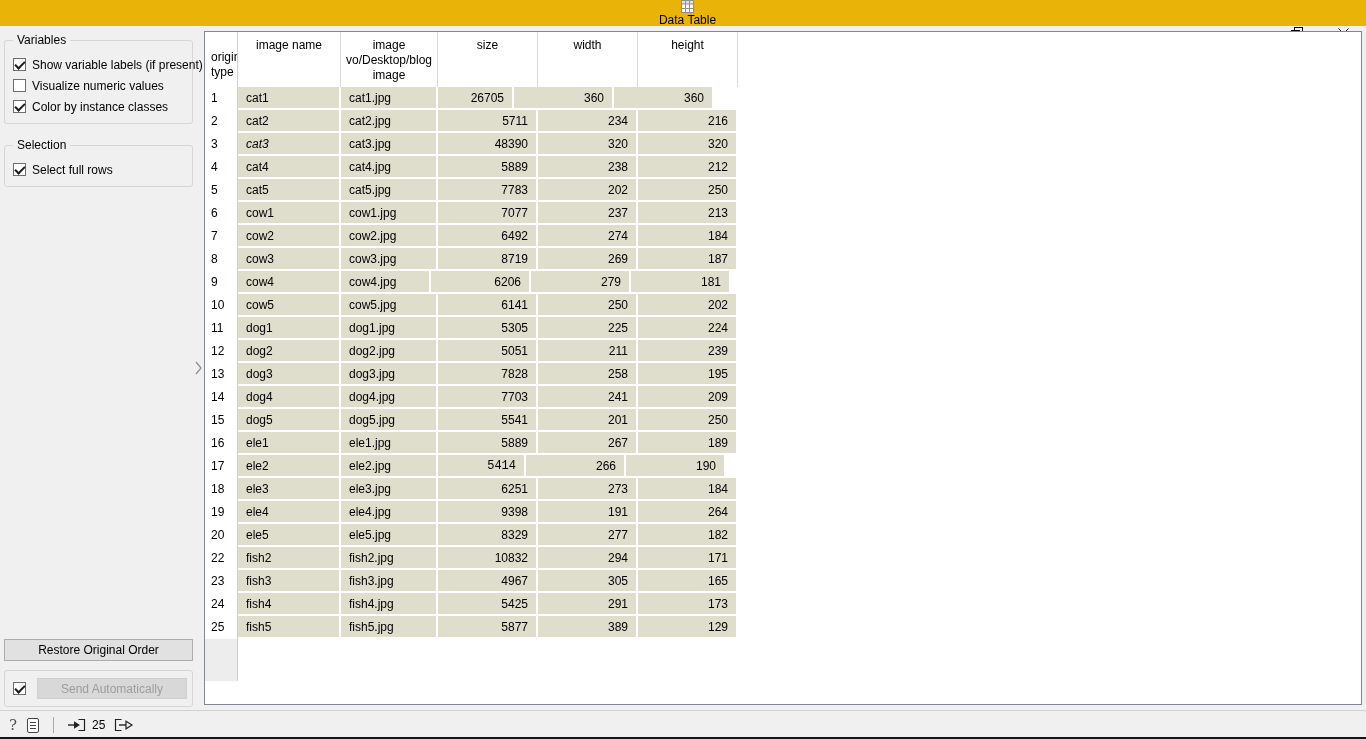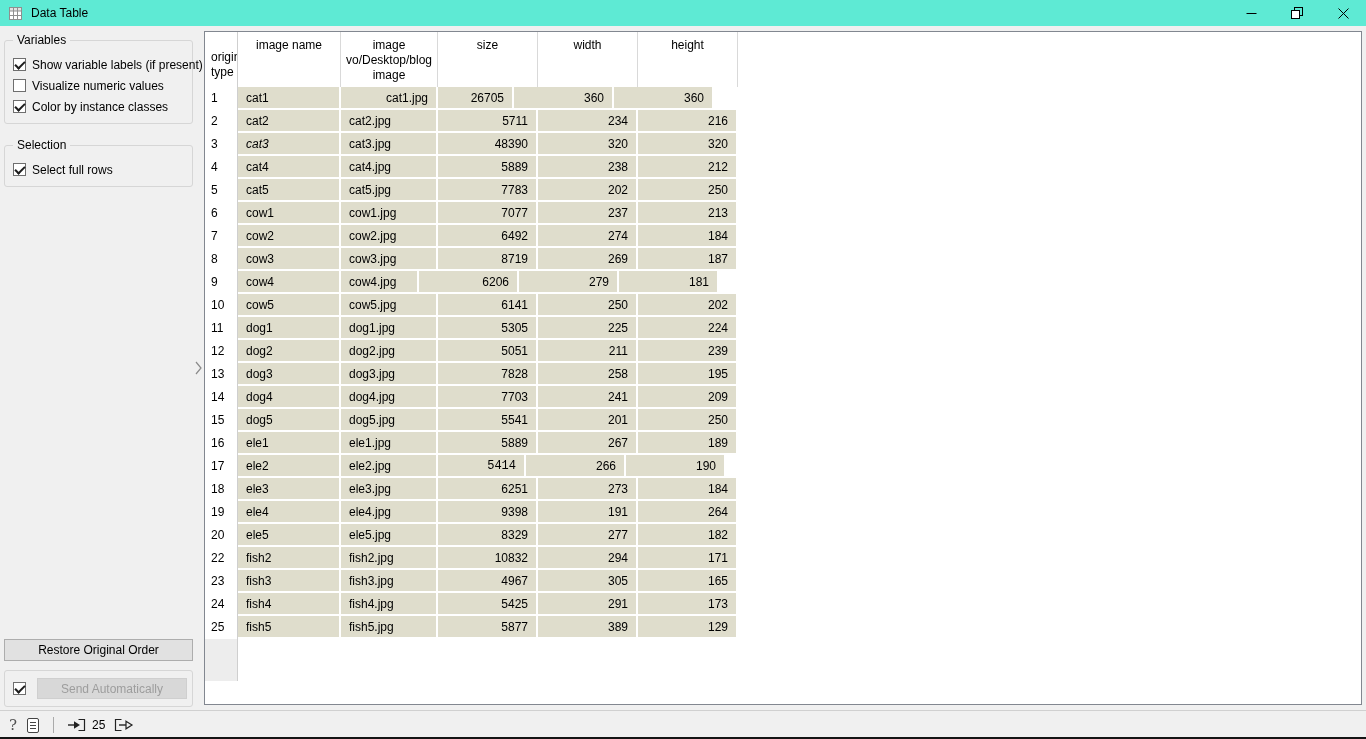--- a/index.html
+++ b/index.html
@@ -2,21 +2,21 @@
 <html><head>
 <meta charset="utf-8">
 <style>
   * { margin:0; padding:0; }
   html,body { background:#444; }
   .window {
     position:relative; width:1366px; height:739px; overflow:hidden;
     background:#f0f0f0; font-family:"Liberation Sans", sans-serif; font-size:12px; color:#000;
   }
   
-  .titlebar { position:absolute; top:0; left:0; right:0; height:26px; background:#5eead4; display:flex; align-items:center; }
+  .titlebar { position:absolute; top:0; left:0; right:0; height:26px; background:#eab308; display:flex; align-items:center;flex-direction:column; }
   .app-icon { margin-left:9px; width:13px; height:13px; flex:none; }
   .title-text { margin-left:9px; }
   .win-controls { margin-left:auto; display:flex; height:100%; }
   .win-btn { width:46px; height:100%; display:flex; align-items:center; justify-content:center; }
   
   .sidebar { position:absolute; top:30px; left:0; width:204px; bottom:28px; display:flex; flex-direction:column; }
   .group { position:relative; box-sizing:border-box; margin-left:4px; width:189px;
            border:1px solid #d6d6d6; border-radius:3px; padding:13px 4px 6px 8px; background:#f0f0f0; }
   .group-title { position:absolute; top:-8px; left:8px; background:#f0f0f0; padding:0 4px; }
   .cb-row { display:flex; align-items:center; height:21px; gap:6px; }
@@ -150,21 +150,21 @@
           <div>width</div>
         </div>
         <div class="hcell" style="width: 100px;">
           <div>height</div>
         </div>
       </div>
     <div id="table-body">
         <div class="trow">
           <div class="icell">1</div>
           <div class="tcell" style="width: 103px;">cat1</div>
-          <div class="tcell" style="width: 97px; text-align: right;">cat1.jpg</div>
+          <div class="tcell" style="width: 97px;">cat1.jpg</div>
           <div class="tcell num" style="width: 76px;">26705</div>
           <div class="tcell num" style="width: 100px;">360</div>
           <div class="tcell num" style="width: 100px;">360</div>
         </div>
         <div class="trow">
           <div class="icell">2</div>
           <div class="tcell" style="width: 103px;">cat2</div>
           <div class="tcell" style="width: 97px;">cat2.jpg</div>
           <div class="tcell num" style="width: 100px;">5711</div>
           <div class="tcell num" style="width: 100px;">234</div>
@@ -214,21 +214,21 @@
           <div class="icell">8</div>
           <div class="tcell" style="width: 103px;">cow3</div>
           <div class="tcell" style="width: 97px;">cow3.jpg</div>
           <div class="tcell num" style="width: 100px;">8719</div>
           <div class="tcell num" style="width: 100px;">269</div>
           <div class="tcell num" style="width: 100px;">187</div>
         </div>
         <div class="trow">
           <div class="icell">9</div>
           <div class="tcell" style="width: 103px;">cow4</div>
-          <div class="tcell" style="width: 78px;">cow4.jpg</div>
+          <div class="tcell" style="width: 90px;">cow4.jpg</div>
           <div class="tcell num" style="width: 100px;">6206</div>
           <div class="tcell num" style="width: 100px;">279</div>
           <div class="tcell num" style="width: 100px;">181</div>
         </div>
         <div class="trow">
           <div class="icell">10</div>
           <div class="tcell" style="width: 103px;">cow5</div>
           <div class="tcell" style="width: 97px;">cow5.jpg</div>
           <div class="tcell num" style="width: 100px;">6141</div>
           <div class="tcell num" style="width: 100px;">250</div>

